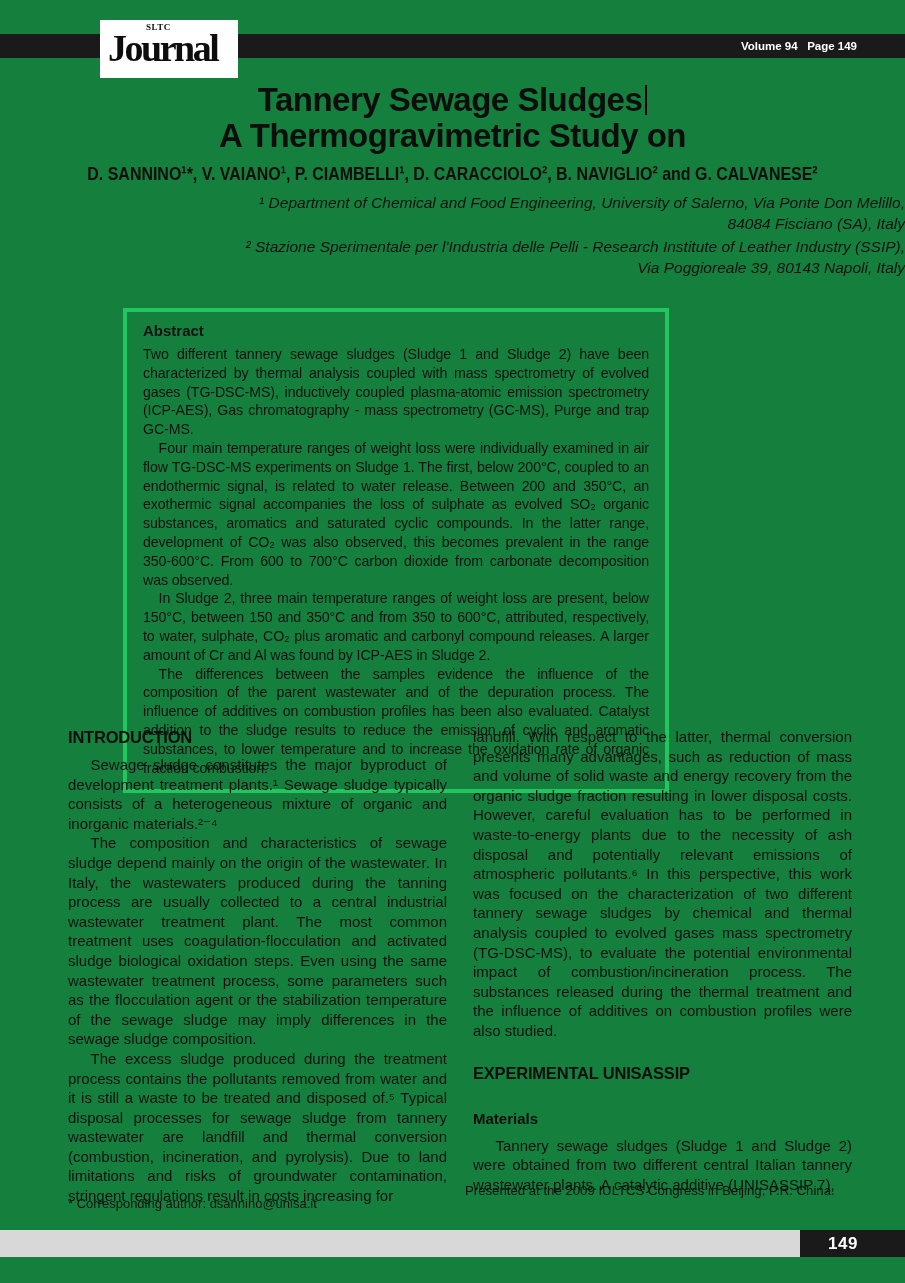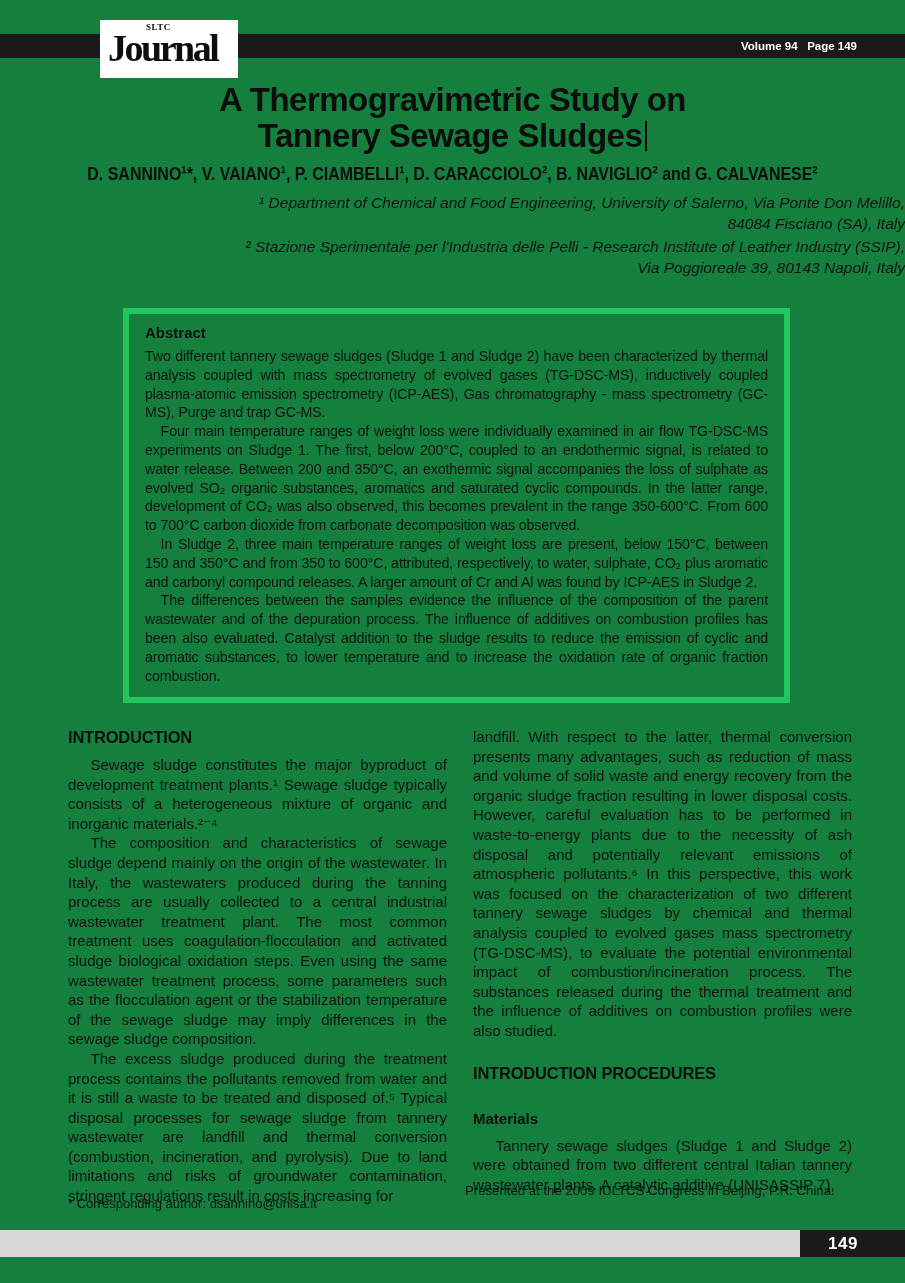--- a/index.html
+++ b/index.html
@@ -54,22 +54,22 @@
     transform:scaleX(0.84);transform-origin:50% 50%;
   }
   .affiliations{
     position:absolute;left:0;top:193px;width:100%;
     text-align:right;font-style:italic;font-size:15.5px;line-height:20.5px;
     color:#111;
   }
   .affiliation{margin-bottom:3px;}
   
   .abstract-box{
-    position:absolute;left:123px;top:308px;width:667px;
-    box-sizing:border-box;border:6px solid #22c55e;
+    position:absolute;left:123px;top:308px;width:546px;
+    box-sizing:border-box;border:4px solid #22c55e;
     padding:9px 16px 12px 16px;
   }
   .abstract-heading{
     font-weight:bold;font-size:15px;line-height:19px;margin:0 0 5px 0;
   }
   .abstract-box p{
     margin:0;font-size:14.2px;line-height:18.8px;
     text-align:justify;letter-spacing:-0.1px;
   }
   .abstract-box p + p{text-indent:1.1em;}
@@ -121,22 +121,22 @@
 <div class="page">
 
   <div class="header-bar"></div>
   <div class="logo-box">
     <span class="logo-small">SLTC</span>
     <span class="logo-text">Journal</span>
   </div>
   <div class="issue-info">Volume 94   Page 149</div>
 
   <div class="paper-title">
+    <div><span>Tannery Sewage Sludges</span><span class="text-cursor"></span></div>
     <div>A Thermogravimetric Study on</div>
-    <div><span>Tannery Sewage Sludges</span><span class="text-cursor"></span></div>
   </div>
 
   <div class="authors-line">D. SANNINO¹*, V. VAIANO¹, P. CIAMBELLI¹, D. CARACCIOLO², B. NAVIGLIO² and G. CALVANESE²</div>
 
   <div class="affiliations">
     <div class="affiliation">
       <div>¹ Department of Chemical and Food Engineering, University of Salerno, Via Ponte Don Melillo,</div>
       <div>84084 Fisciano (SA), Italy</div>
     </div>
     <div class="affiliation">
@@ -155,21 +155,21 @@
 
   <div class="columns">
     <div class="col">
       <div class="section-heading">INTRODUCTION</div>
       <p class="indent">Sewage sludge constitutes the major byproduct of development treatment plants.¹ Sewage sludge typically consists of a heterogeneous mixture of organic and inorganic materials.²⁻⁴</p>
       <p class="indent">The composition and characteristics of sewage sludge depend mainly on the origin of the wastewater. In Italy, the wastewaters produced during the tanning process are usually collected to a central industrial wastewater treatment plant. The most common treatment uses coagulation-flocculation and activated sludge biological oxidation steps. Even using the same wastewater treatment process, some parameters such as the flocculation agent or the stabilization temperature of the sewage sludge may imply differences in the sewage sludge composition.</p>
       <p class="indent">The excess sludge produced during the treatment process contains the pollutants removed from water and it is still a waste to be treated and disposed of.⁵ Typical disposal processes for sewage sludge from tannery wastewater are landfill and thermal conversion (combustion, incineration, and pyrolysis). Due to land limitations and risks of groundwater contamination, stringent regulations result in costs increasing for</p>
     </div>
     <div class="col">
       <p>landfill. With respect to the latter, thermal conversion presents many advantages, such as reduction of mass and volume of solid waste and energy recovery from the organic sludge fraction resulting in lower disposal costs. However, careful evaluation has to be performed in waste-to-energy plants due to the necessity of ash disposal and potentially relevant emissions of atmospheric pollutants.⁶ In this perspective, this work was focused on the characterization of two different tannery sewage sludges by chemical and thermal analysis coupled to evolved gases mass spectrometry (TG-DSC-MS), to evaluate the potential environmental impact of combustion/incineration process. The substances released during the thermal treatment and the influence of additives on combustion profiles were also studied.</p>
-      <div class="section-heading heading-experimental">INTRODUCTION PROCEDURES</div>
+      <div class="section-heading heading-experimental">EXPERIMENTAL UNISASSIP</div>
       <div class="subsection-heading">Materials</div>
       <p class="indent">Tannery sewage sludges (Sludge 1 and Sludge 2) were obtained from two different central Italian tannery wastewater plants. A catalytic additive (UNISASSIP 7),</p>
     </div>
   </div>
 
   <div class="footnote-left">* Corresponding author: dsannino@unisa.it</div>
   <div class="footnote-right">Presented at the 2009 IULTCS Congress in Beijing, P.R. China.</div>
 
   <div class="footer-bar"></div>
   <div class="page-number-box">

